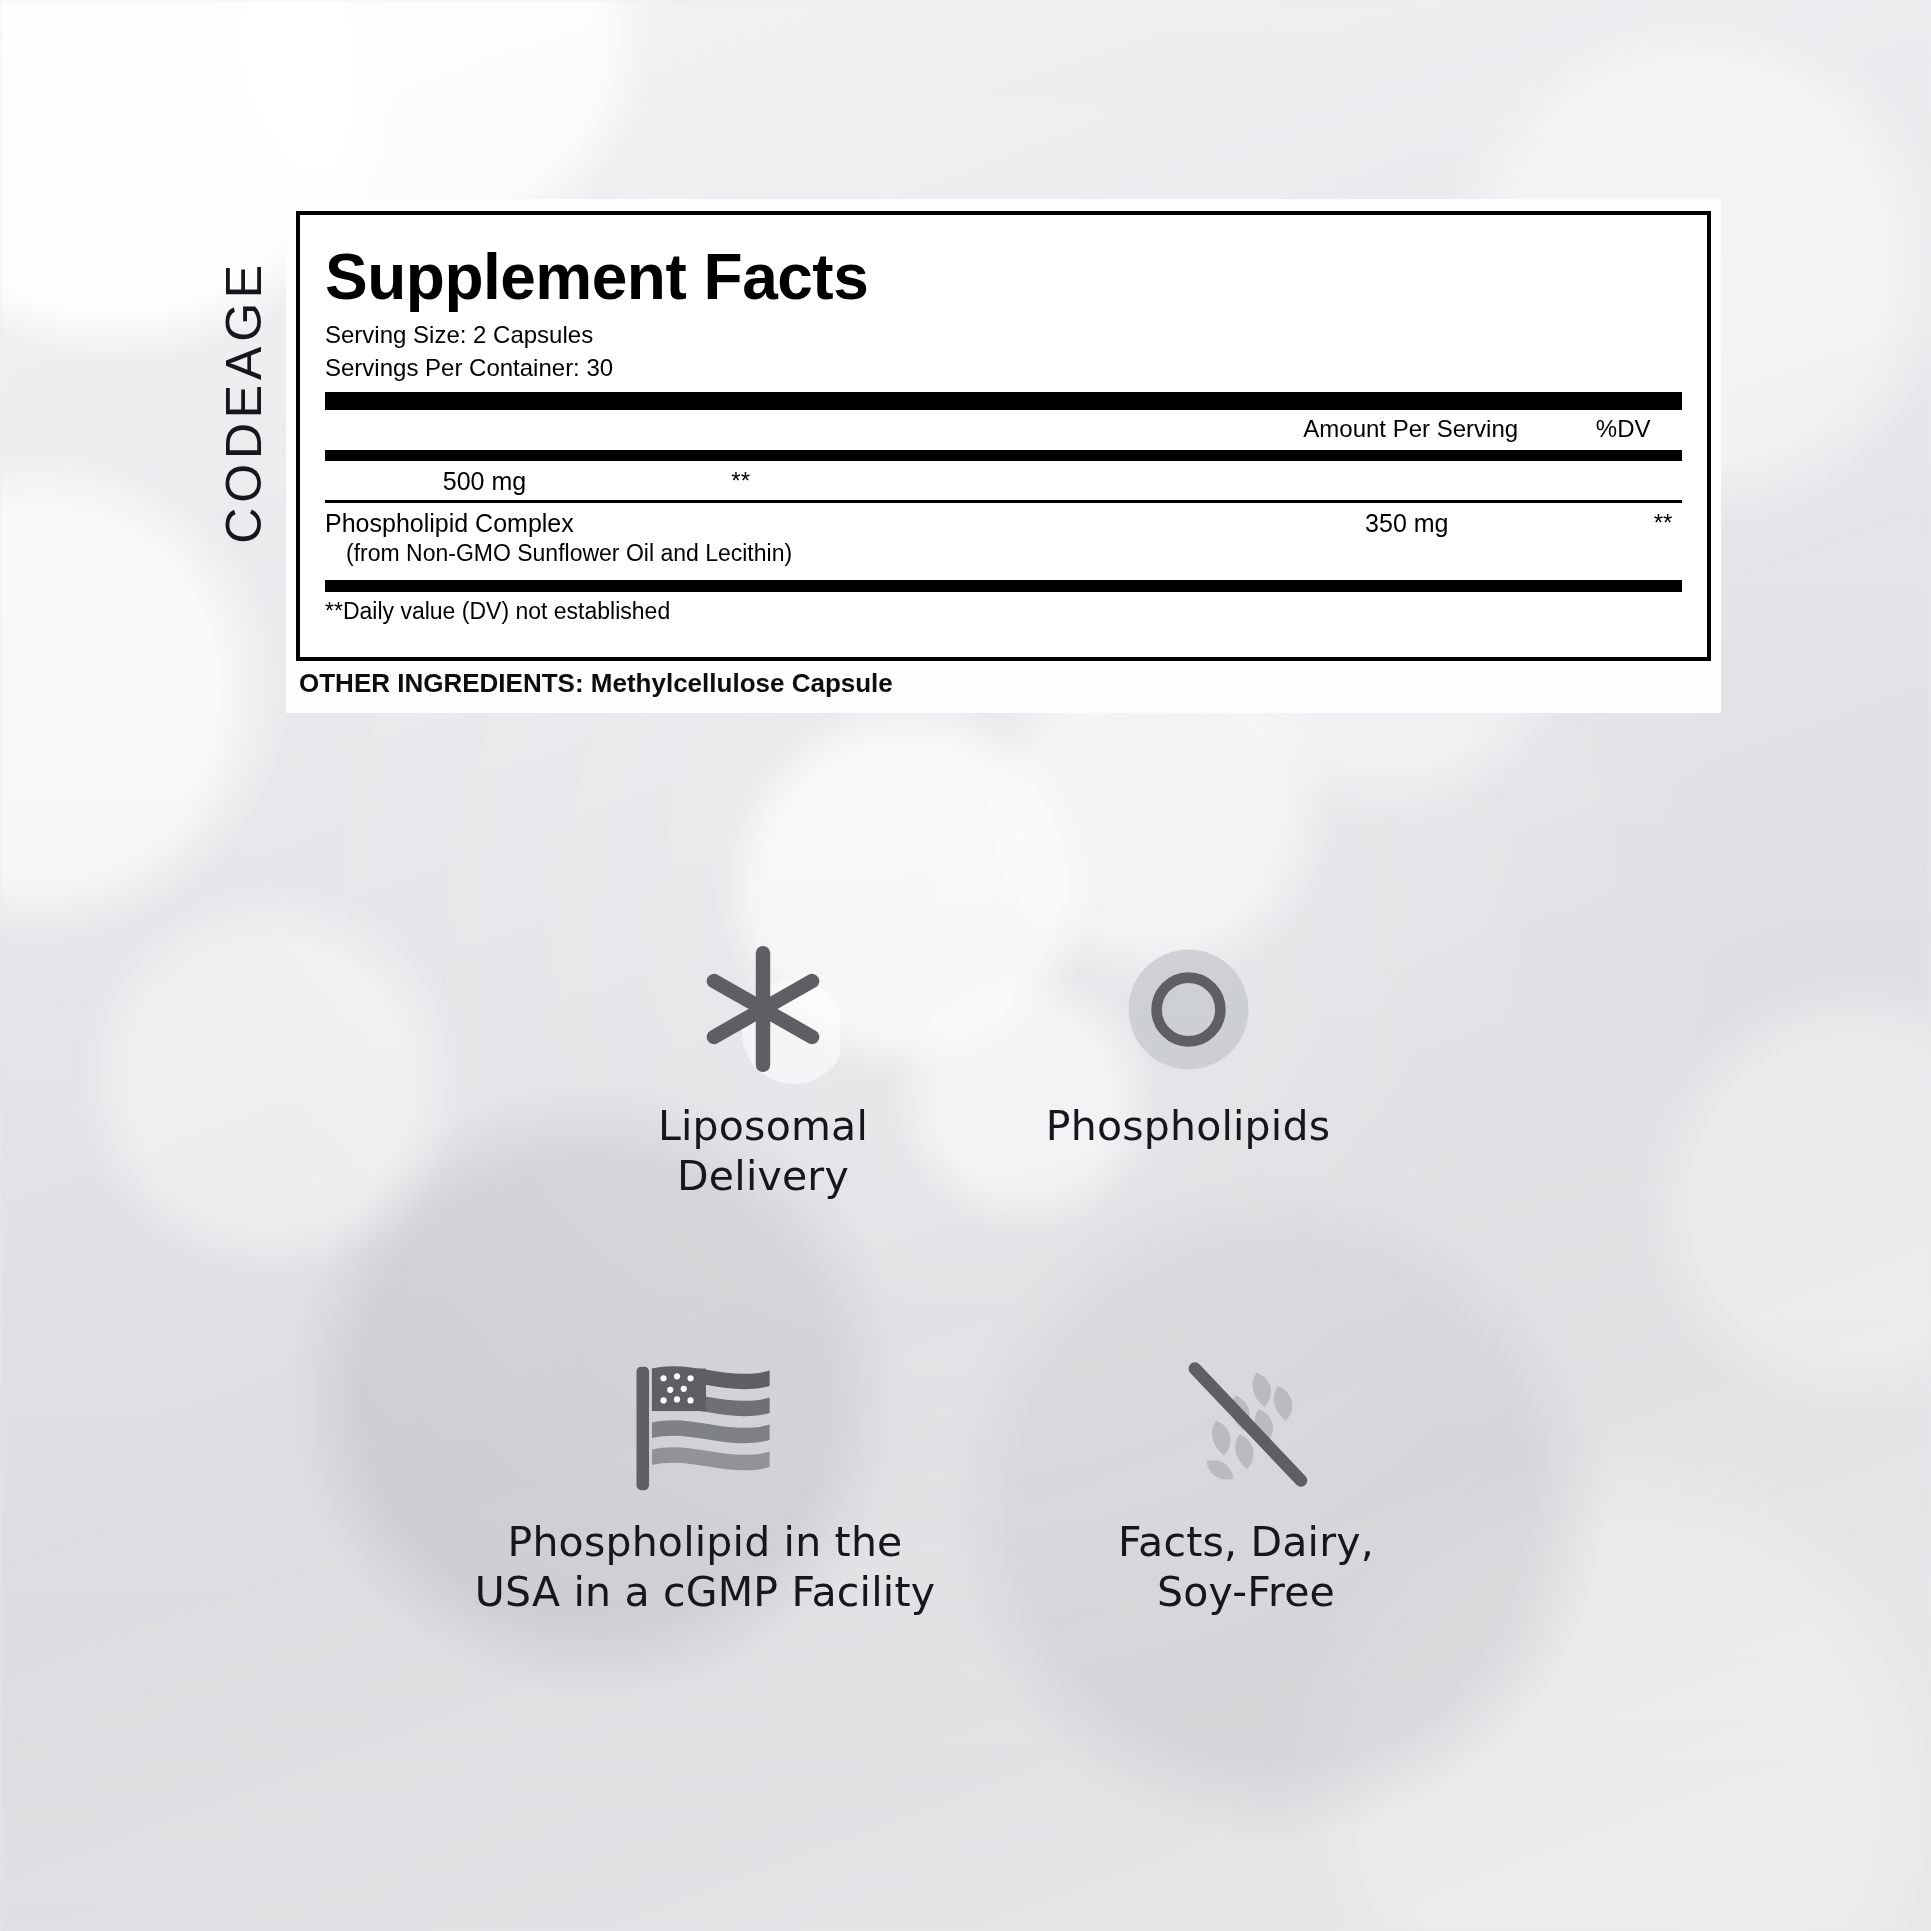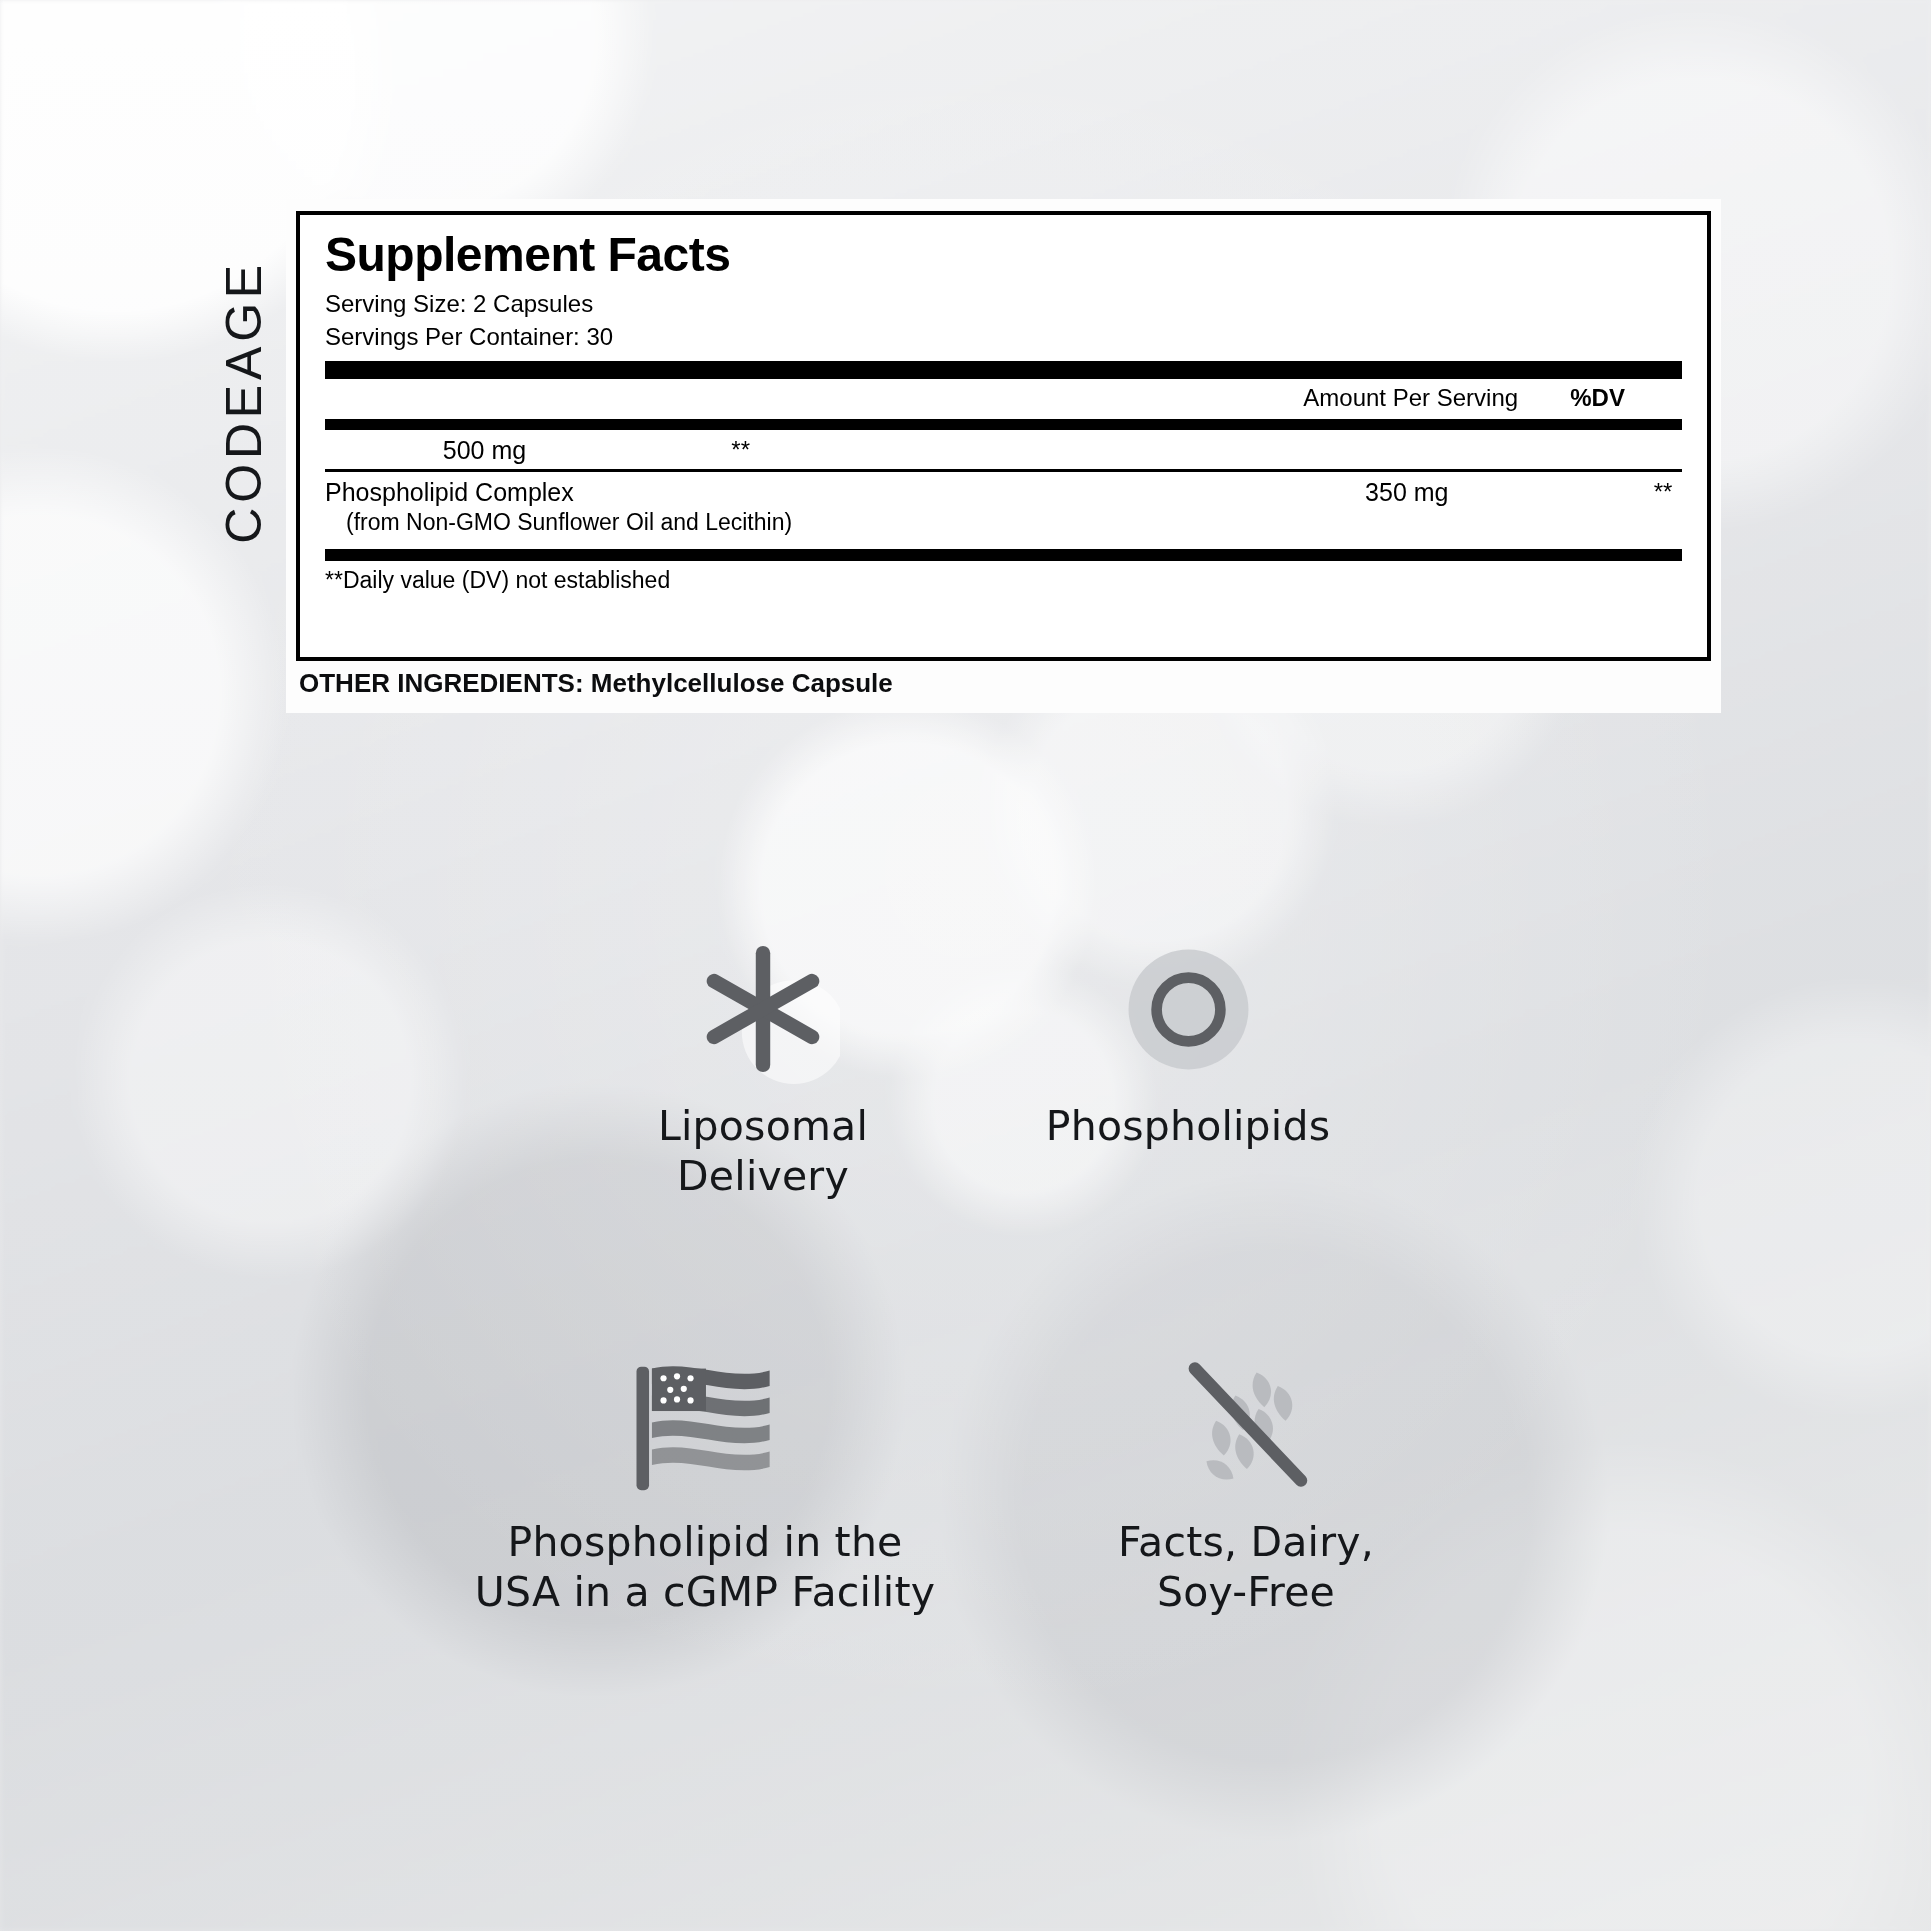--- a/index.html
+++ b/index.html
@@ -85,26 +85,26 @@
     left: 97px;
     top: 11.6px;
     width: 1415px;
     height: 450px;
     border: 4.8px solid #000;
     background: #fff;
     box-sizing: border-box;
     padding: 13.5px 25px 0 25px;
   }
   .sf-title {
-    font-size: 48px;
+    font-size: 64px;
     font-weight: bold;
     color: #000;
     letter-spacing: -0.5px;
     line-height: 1.06;
-    margin-top: 2px;
+    margin-top: 16px;
   }
   .sf-sub {
     font-size: 24px;
     color: #000;
     line-height: 1.22;
     margin-top: 7.7px;
   }
   .rule-thick {
     height: 18.3px;
     background: #000;
@@ -120,21 +120,21 @@
     background: #000;
   }
   .hdr-row {
     display: flex;
     align-items: flex-end;
     font-size: 24px;
     padding: 4.8px 0 2.9px 0;
   }
   .hdr-row .spacer { flex: 1; }
   .hdr-row .amt { width: 319px; text-align: center; }
-  .hdr-row .dv  { width: 106px; text-align: left; padding-right: 5.8px; font-weight: bold;}
+  .hdr-row .dv  { width: 106px; text-align: center; padding-right: 5.8px;}
 
   .ing-row {
     display: flex;
     align-items: flex-start;
     font-size: 25px;
     padding: 5.8px 0 3.9px 0;
     position: relative;
   }
   .ing-row .name { flex: 1; }
   .ing-row .amt { width: 319px; text-align: center; }

